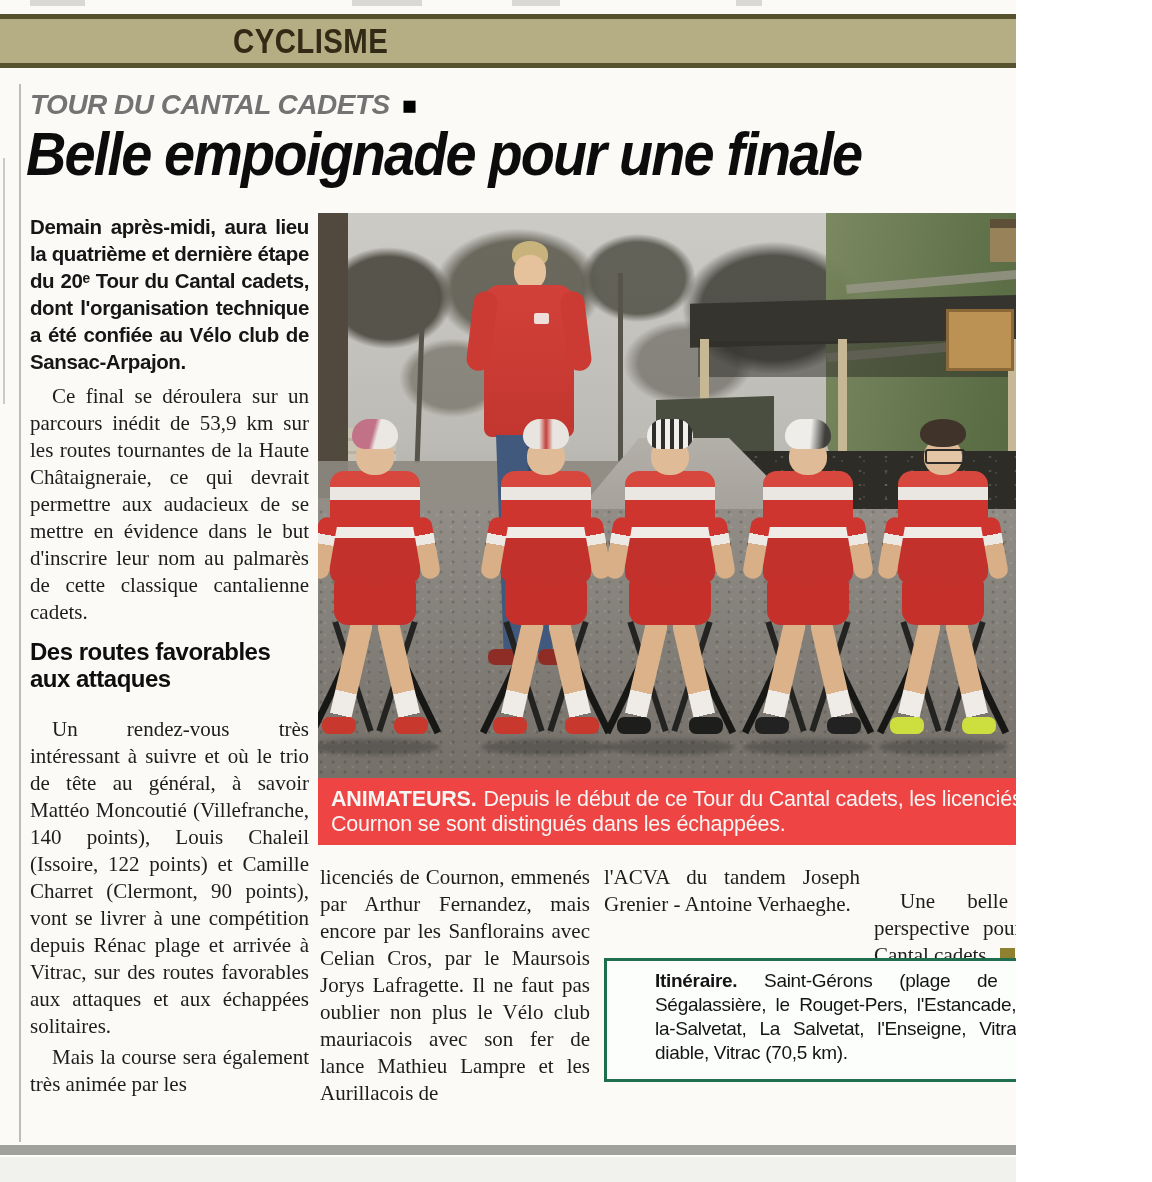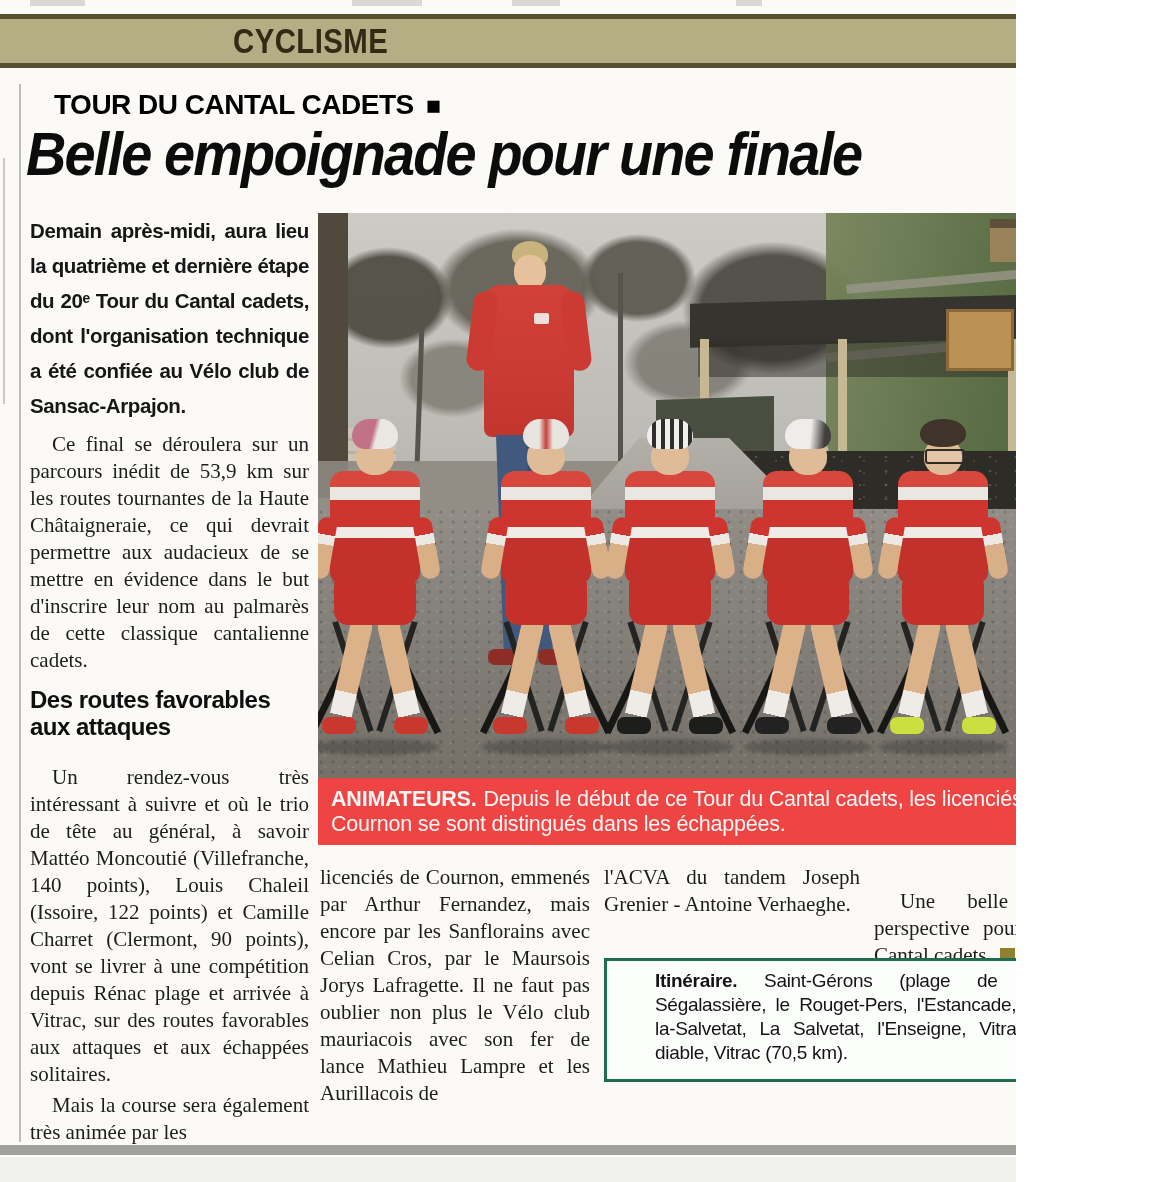--- a/index.html
+++ b/index.html
@@ -15,33 +15,33 @@
   .vrule2{left:3px;top:158px;width:2px;height:246px;background:#cbcbc6;}
 
   
   .banner{left:0;top:14px;width:1138px;height:44px;background:#b5ad84;
           border-top:5px solid #56522d;border-bottom:5px solid #56522d;}
   .banner span{display:inline-block;margin-left:233px;font-size:35px;font-weight:800;
           color:#332a15;line-height:44px;letter-spacing:.5px;transform:scaleX(.84);transform-origin:left;}
 
   
   .kicker{left:30px;top:84px;width:1105px;height:42px;display:flex;align-items:center;}
-  .kicker-series{font-weight:800;font-size:28px;color:#000000;
-          letter-spacing:-.5px;white-space:nowrap;margin-left:24px;}
+  .kicker-series{font-style:italic;font-weight:800;font-size:28px;color:#737373;
+          letter-spacing:-.5px;white-space:nowrap;}
   .kicker-sep{font-size:25px;color:#000;margin:0 10px 0 12px;line-height:1;}
   .kicker-text{font-family:"Liberation Serif",serif;font-weight:700;font-size:30px;color:#121212;
           letter-spacing:-.3px;white-space:nowrap;}
 
   
   .headline{left:26px;top:118px;font-style:italic;font-weight:800;font-size:62px;color:#0c0c0c;
           letter-spacing:-2px;white-space:nowrap;transform:scaleX(.9);transform-origin:left;}
 
   
   .leftcol{left:30px;top:213px;width:279px;height:932px;overflow:hidden;}
-  .p-lead{font-weight:700;font-size:20.5px;line-height:35px;letter-spacing:-.4px;
+  .p-lead{font-weight:700;font-size:20.5px;line-height:27px;letter-spacing:-.4px;
           text-align:justify;margin:0 0 8px;color:#161616;}
   .p-serif{font-family:"Liberation Serif",serif;font-size:21px;line-height:27px;
           text-align:justify;text-indent:22px;margin:0 0 4px;color:#1d1d1d;}
   .subhead{font-weight:800;font-size:24px;line-height:27px;letter-spacing:-.5px;
           margin:12px 0 24px;color:#0e0e0e;}
 
   
   .photo{left:318px;top:213px;width:818px;height:565px;overflow:hidden;background:#c4c3be;}
   .ph-sky{position:absolute;inset:0;background:linear-gradient(180deg,#cccbc6 0%,#bdbbb5 40%,#a9a69f 62%);}
   .ph-trees{position:absolute;left:0;top:0;width:540px;height:250px;background:

